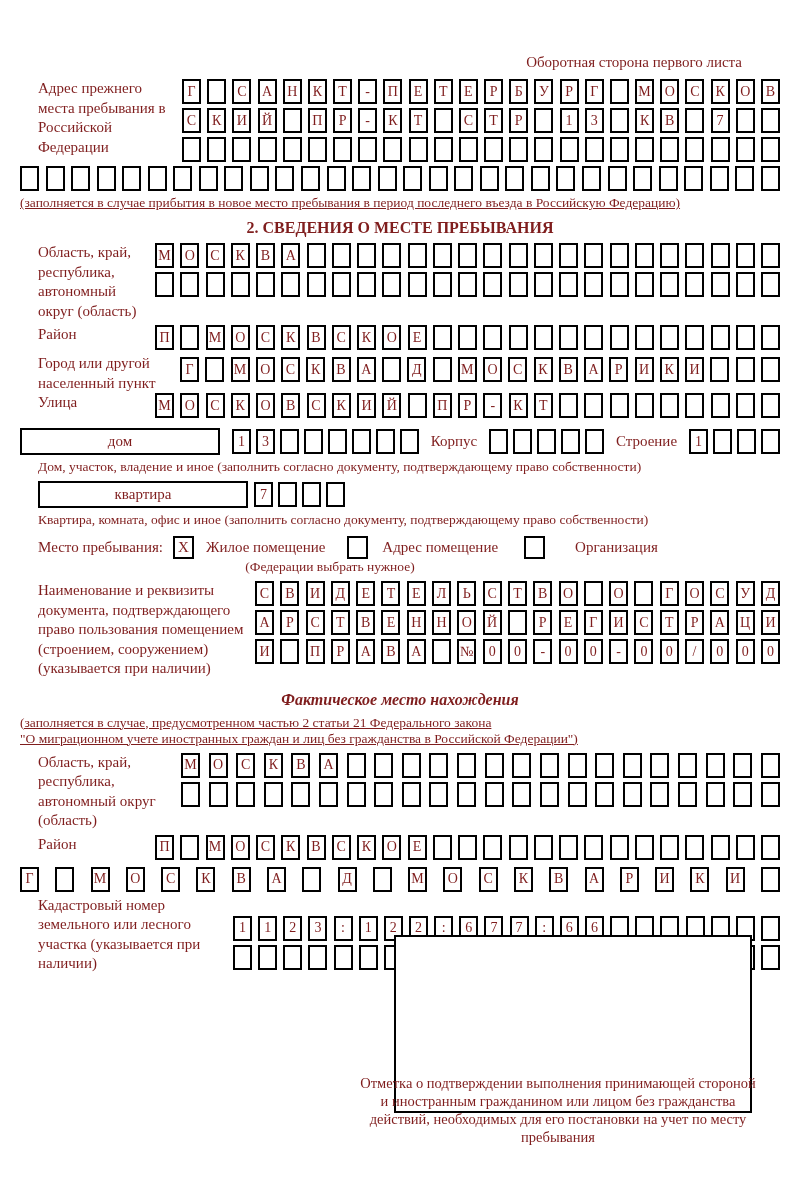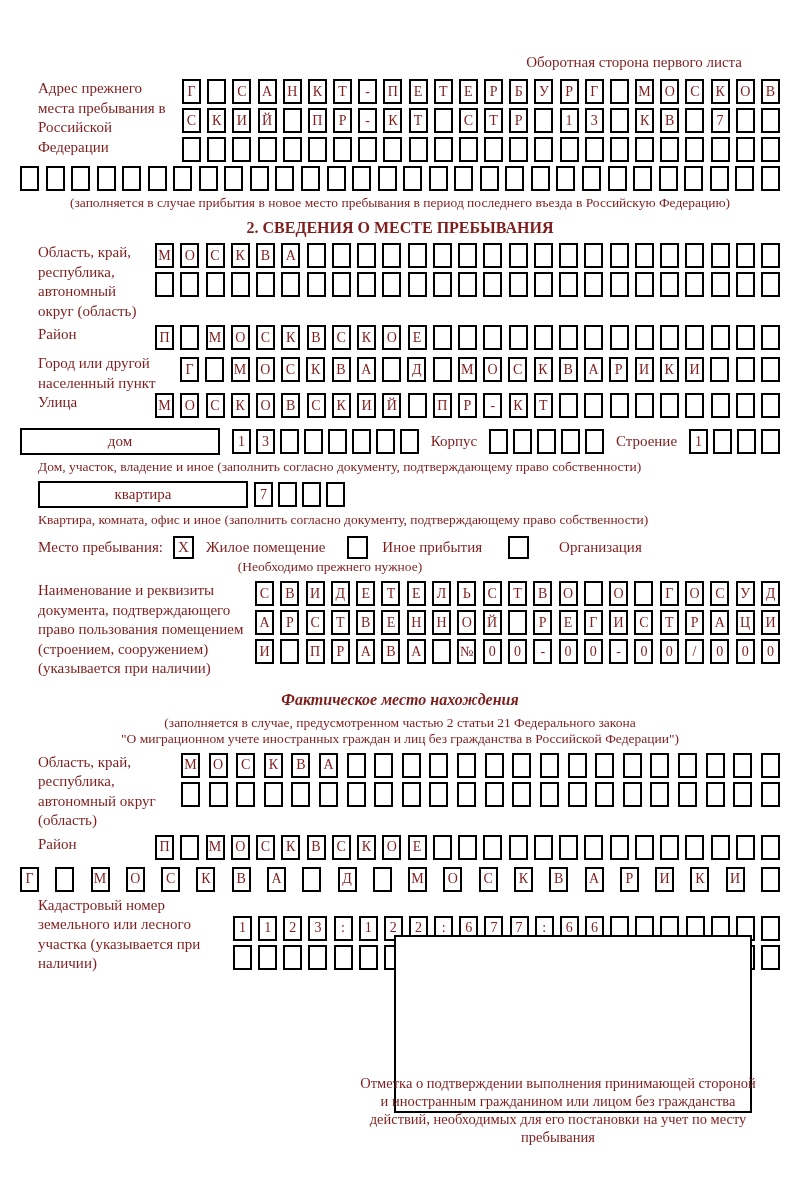--- a/index.html
+++ b/index.html
@@ -15,21 +15,21 @@
   .frow{ display:flex; align-items:flex-start; }
   .flabel{ box-sizing:border-box; padding-left:18px; font-size:15px; line-height:1.3; flex-shrink:0; }
   .cellwrap{ flex:1; }
   .cells{ display:flex; justify-content:space-between; margin-bottom:4px; }
   .cell{
     width:19px;height:25px;box-sizing:border-box;border:2px solid #000;
     display:flex;align-items:center;justify-content:center;
     font-size:14px;flex-shrink:0;background:#fff;
   }
   .note{ font-size:13.5px; }
-  .note-center{ text-align:center; }
+  .note-center{ text-align:left;text-decoration:underline; }
   .sec-title{ text-align:center; font-weight:bold; font-size:16px; margin:8px 0 6px 0; }
 
   .mt4{margin-top:4px}.mt6{margin-top:6px}.mt8{margin-top:8px}
 
   
   .house-row{ display:flex; align-items:center; justify-content:space-between; margin-top:6px; }
   .wide-box{ box-sizing:border-box; border:2px solid #000; height:27px; display:flex; align-items:center; justify-content:center; font-size:15px; background:#fff; }
   .cells-inline{ display:flex; }
   .cells-inline .cell{ margin-right:5px; }
   .cells-inline .cell:last-child{ margin-right:0; }
@@ -368,25 +368,25 @@
         <div class="cell"></div>
       </div>
   </div>
   <div class="note mt4" style="padding-left:18px;">Квартира, комната, офис и иное (заполнить согласно документу, подтверждающему право собственности)</div>
 
   <div class="stay-row">
     <span>Место пребывания:</span>
     <span class="checkbox" style="margin-left:10px;">X</span>
     <span style="margin-left:12px;">Жилое помещение</span>
     <span class="checkbox" style="margin-left:22px;"></span>
-    <span style="margin-left:14px;">Иное прибытия</span>
+    <span style="margin-left:14px;">Адрес помещение</span>
     <span class="checkbox" style="margin-left:26px;"></span>
     <span style="margin-left:30px;">Организация</span>
   </div>
-  <div class="note" style="margin-left:170px;width:280px;text-align:center;">(Необходимо прежнего нужное)</div>
+  <div class="note" style="margin-left:170px;width:280px;text-align:center;">(Федерации выбрать нужное)</div>
 
   <div class="frow mt6">
     <div class="flabel" style="width:235px;">Наименование и реквизиты документа, подтверждающего право пользования помещением (строением, сооружением) (указывается при наличии)</div>
     <div class="cellwrap">
       <div class="cells">
           <div class="cell">С</div>
           <div class="cell">В</div>
           <div class="cell">И</div>
           <div class="cell">Д</div>
           <div class="cell">Е</div>

